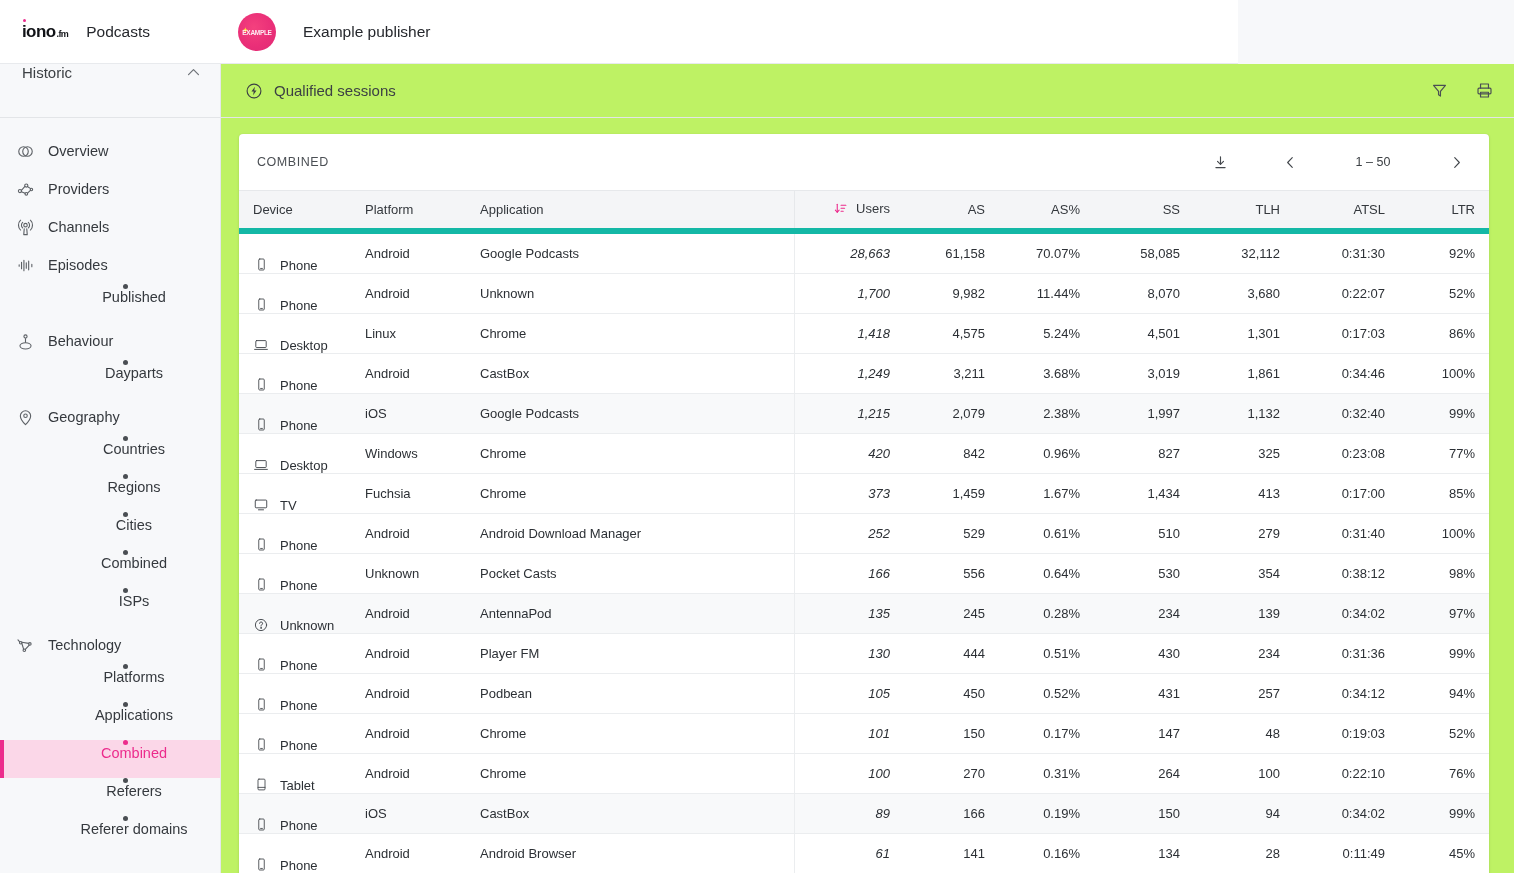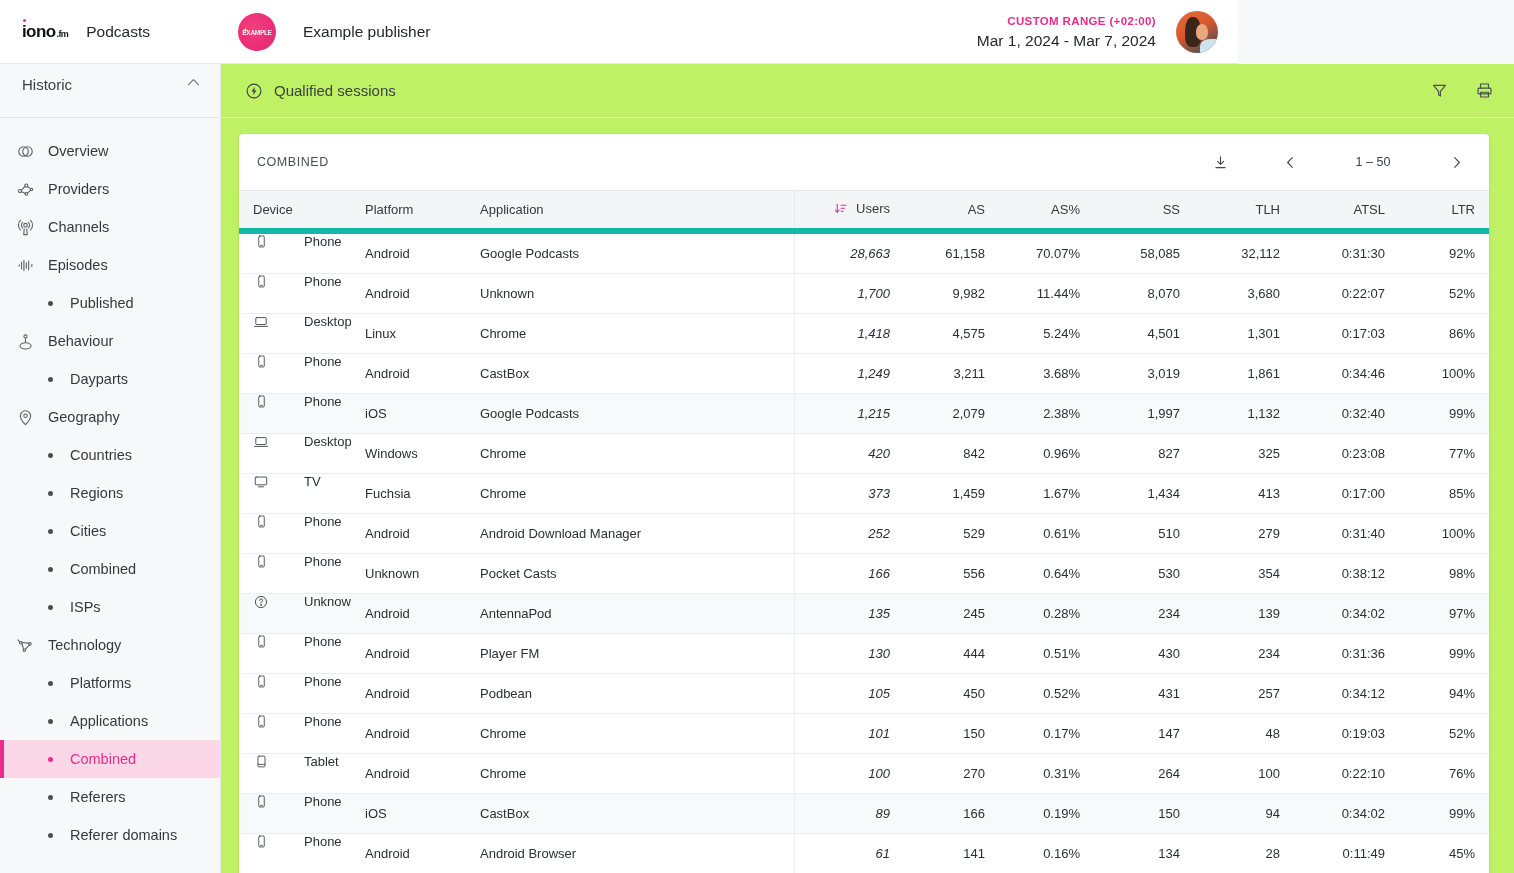--- a/index.html
+++ b/index.html
@@ -87,39 +87,39 @@
 
   
   #sidebar {
     position: absolute; top: 64px; left: 0;
     width: 221px; height: 809px;
     background: #f7f8fa;
     border-right: 1px solid #e5e7ea;
     overflow: hidden;
   }
   #sidebar-head {
-    height: 54px; display: flex; align-items: center;
+    height: 54px; display: flex; align-items: flex-start;
     padding: 0 18px 12px 22px;
     border-bottom: 1px solid #e3e5e8;
   }
   #sidebar-head .title { font-size: 15px; color: #3c4044; }
   #sidebar-head .chev { margin-left: auto; color: #6d7176; }
   #nav { padding-top: 14px; }
   .nav-item {
     height: 38px; display: flex; align-items: center;
     padding-left: 14px; cursor: pointer;
     position: relative;
   }
   .nav-item .ico {
     width: 22px; height: 22px; flex: none;
     display: flex; align-items: center; justify-content: center;
     color: #5d6166; margin-right: 12px;
   }
   .nav-item .lbl { font-size: 14.5px; color: #35393e; }
-  .nav-sub { padding-left: 48px; }
+  .nav-sub { padding-left: 48px; flex-direction: column; }
   .nav-sub .bullet {
     width: 5px; height: 5px; border-radius: 50%;
     background: #4a4e53; flex: none; margin-right: 17px;
   }
   .nav-item.active { background: #fbd7e8; }
   .nav-item.active::before {
     content: ""; position: absolute; left: 0; top: 0;
     width: 4px; height: 100%; background: #ec2b8c;
   }
   .nav-item.active .lbl { color: #ec2b8c; }
@@ -188,21 +188,21 @@
     height: 40px;
     border-bottom: 1px solid #ebedef;
     font-size: 13px; color: #2c3035;
     padding: 0 14px;
     white-space: nowrap; overflow: hidden; text-overflow: ellipsis;
   }
   td.dim { text-align: left; }
   td.num { text-align: right; }
   td.sep { border-left: 1px solid #ebedef; font-style: italic; }
   tbody tr.alt td { background: #f8f9fa; }
-  td.devcell { display: flex; align-items: flex-start; height: 40px; gap: 24px; }
+  td.devcell { display: flex; align-items: flex-end; height: 40px; }
   td.devcell .dicon {
     width: 16px; height: 16px; margin-right: 11px; flex: none;
     color: #43474c; display: flex; align-items: center; justify-content: center;
   }
   
   col.c-device { width: 112px; }
   col.c-platform { width: 115px; }
   col.c-app { width: 328px; }
   col.c-users { width: 110px; }
   col.c-as { width: 95px; }
@@ -226,31 +226,20 @@
   </div>
 
   <div id="publisher">
     <div class="pub-avatar">
       <span class="star">✦</span>
       <span class="mark">EXAMPLE</span>
     </div>
     <span id="pub-name">Example publisher</span>
   </div>
 
-  <div id="topbar-right">
-    <div id="daterange">
-      <div id="range-label">CUSTOM RANGE (+02:00)</div>
-      <div id="range-value">Mar 1, 2024 - Mar 7, 2024</div>
-    </div>
-    <div id="user-avatar">
-      <div class="hair"></div>
-      <div class="face"></div>
-      <div class="shirt"></div>
-    </div>
-  </div>
 </div>
 
 <div id="sidebar">
   <div id="sidebar-head">
     <span class="title">Historic</span>
     <span class="chev">
       <svg width="17" height="17" viewBox="0 0 24 24" fill="none" stroke="currentColor" stroke-width="1.7" stroke-linecap="round" stroke-linejoin="round">
           <polyline points="5 15 12 8 19 15"></polyline>
         </svg>
     </span>

